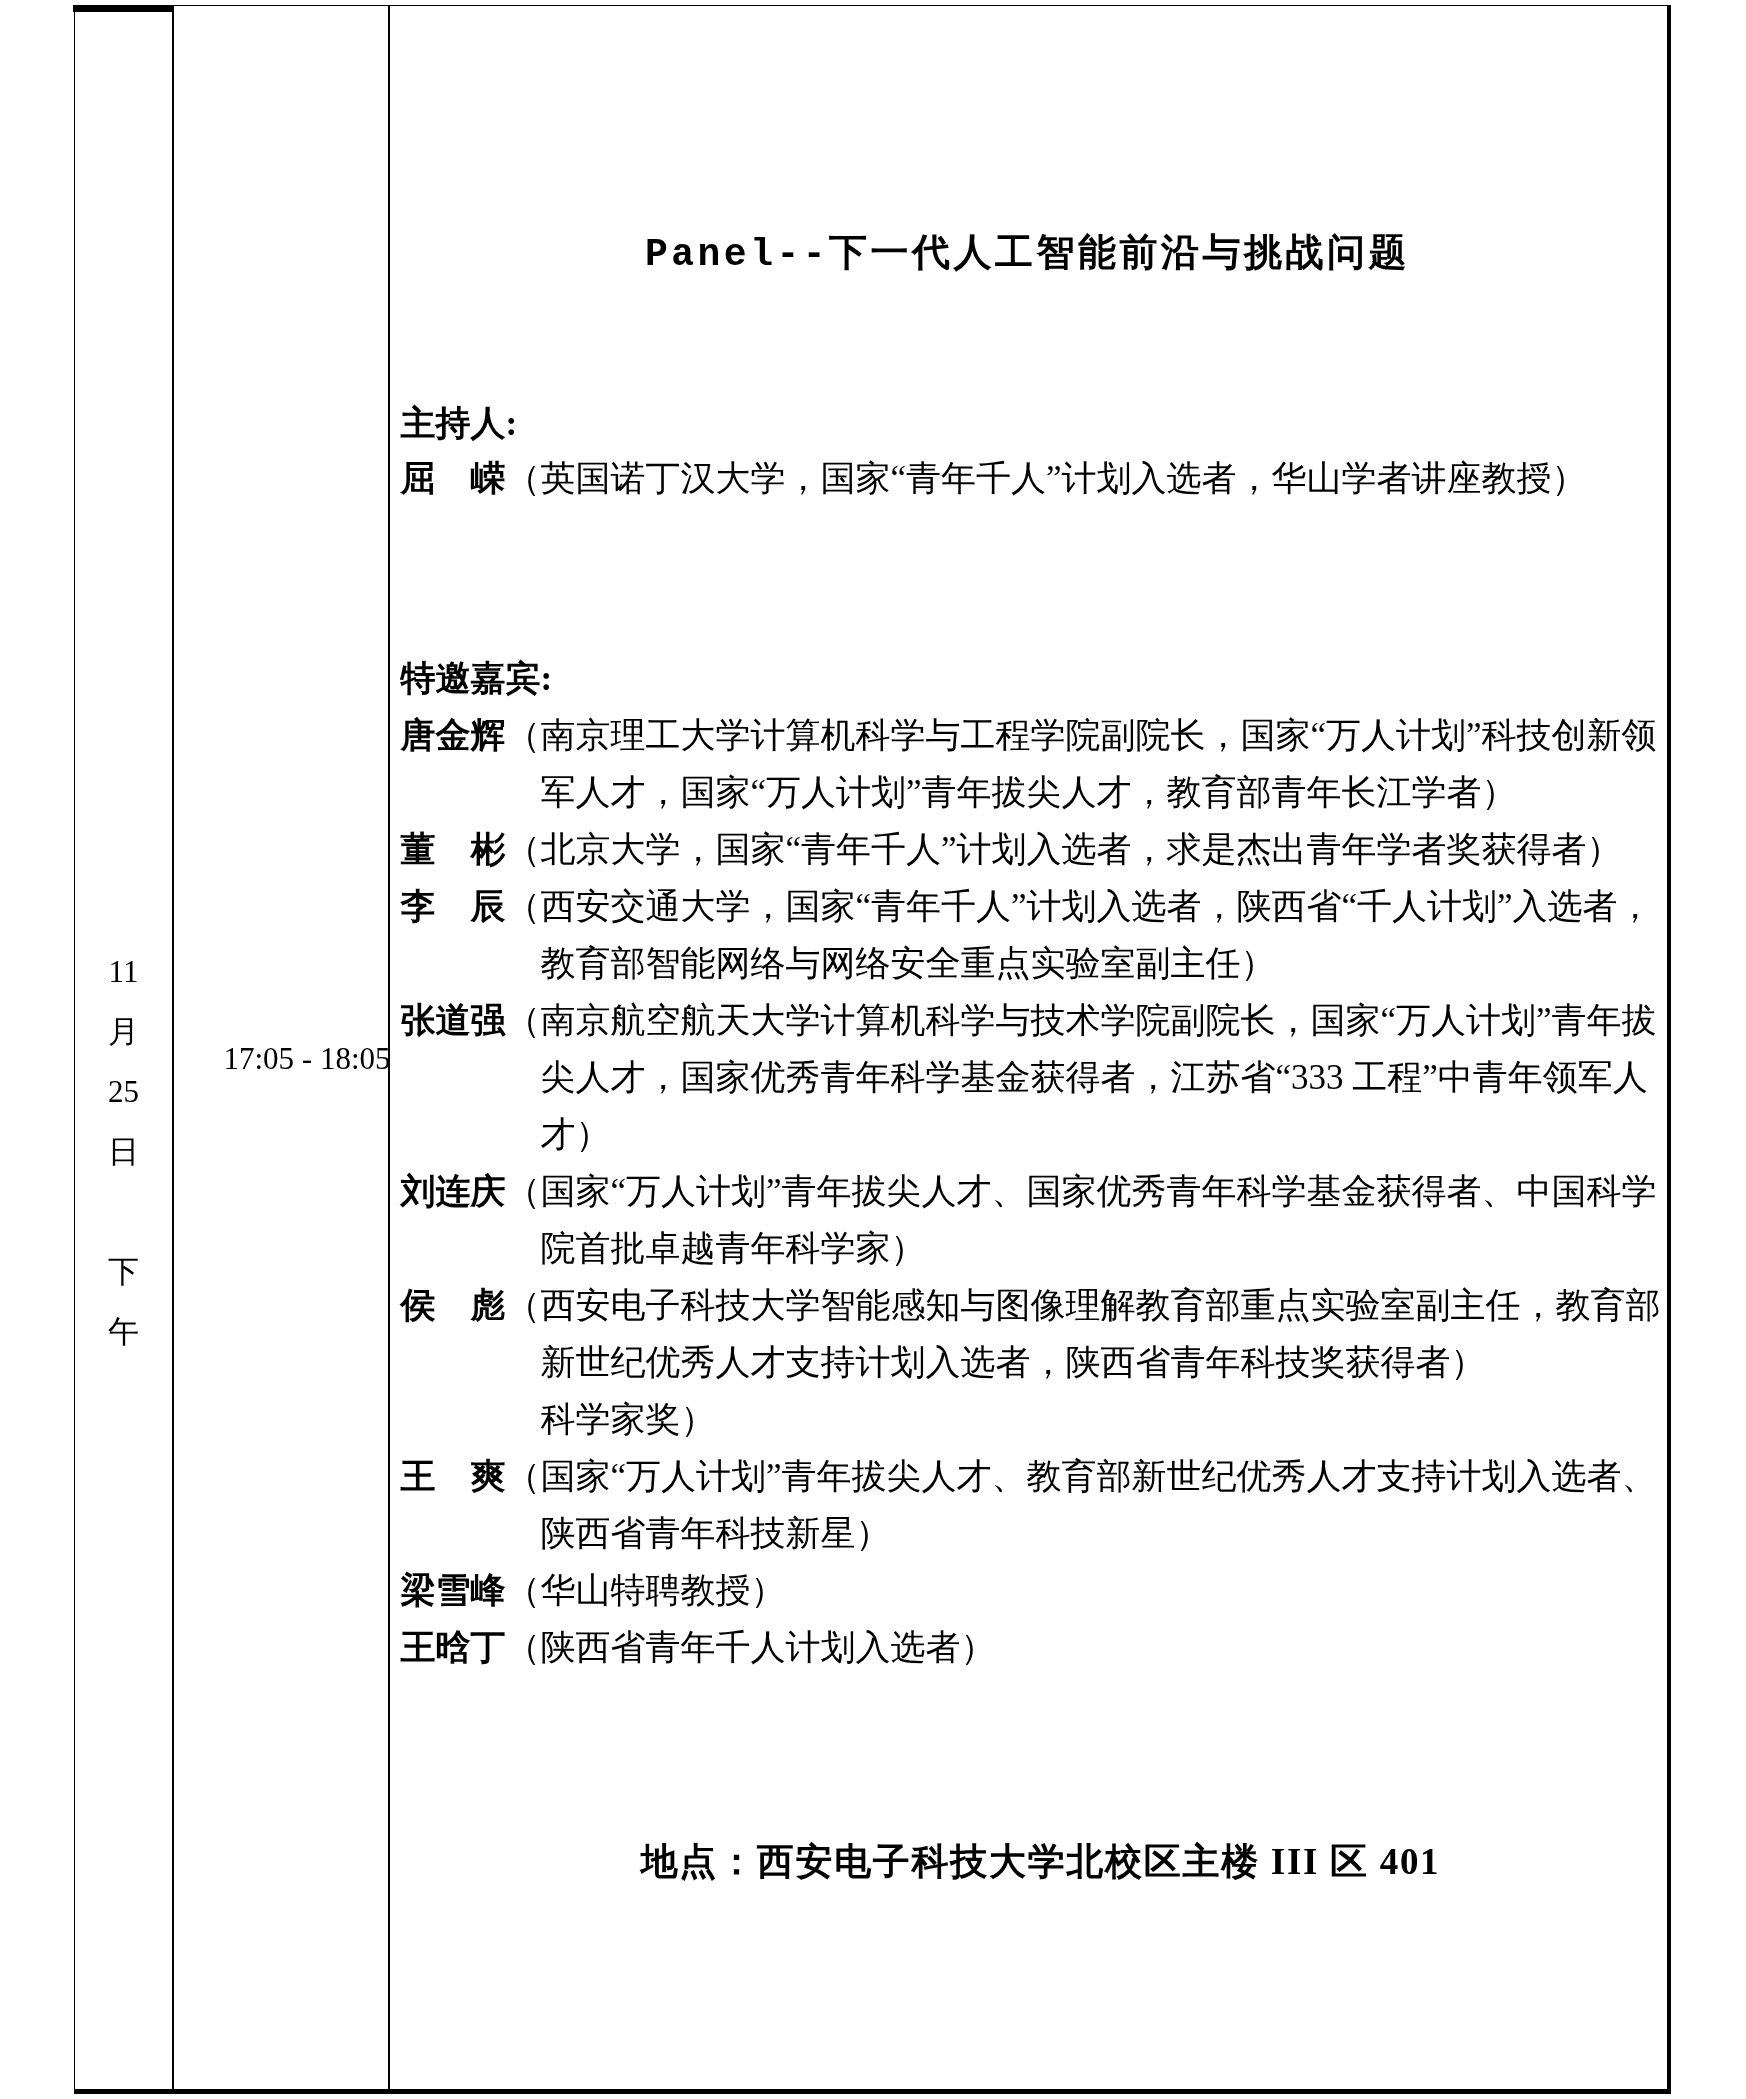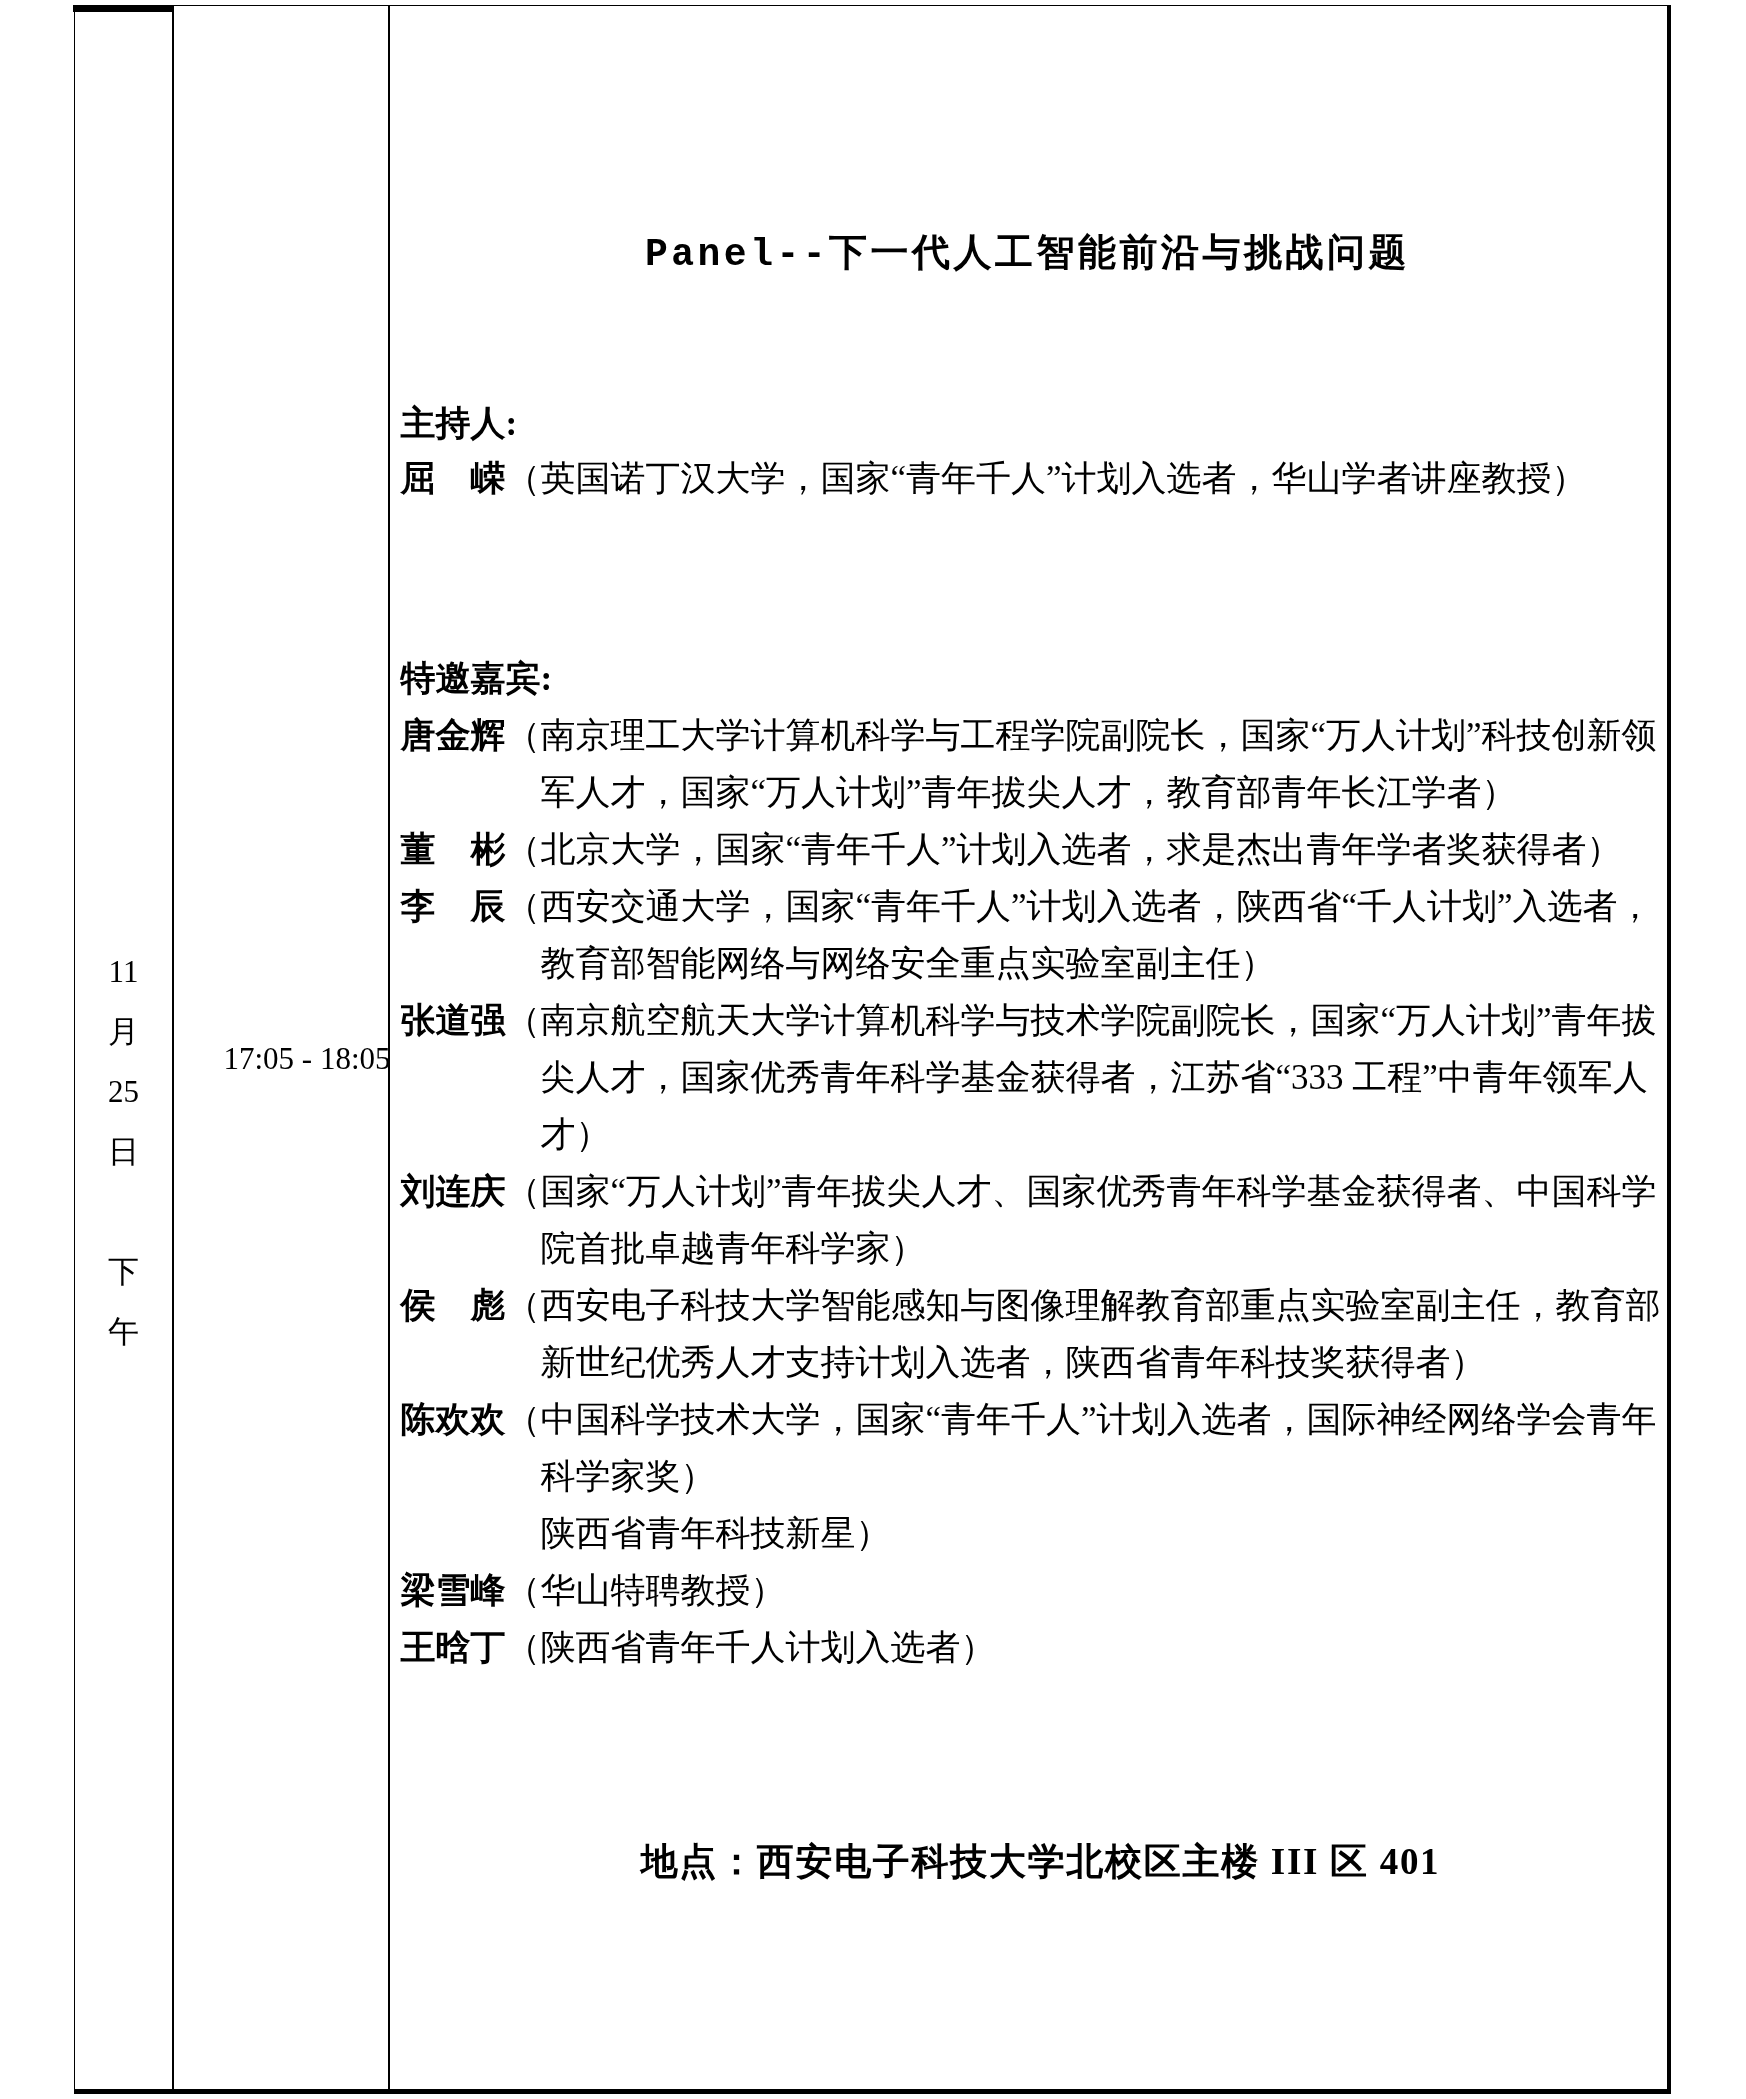--- a/index.html
+++ b/index.html
@@ -166,22 +166,22 @@
           <div class="line"><span class="name">董　彬</span><span>（北京大学，国家“青年千人”计划入选者，求是杰出青年学者奖获得者）</span></div>
           <div class="line"><span class="name">李　辰</span><span>（西安交通大学，国家“青年千人”计划入选者，陕西省“千人计划”入选者，</span></div>
           <div class="line cont">教育部智能网络与网络安全重点实验室副主任）</div>
           <div class="line"><span class="name">张道强</span><span>（南京航空航天大学计算机科学与技术学院副院长，国家“万人计划”青年拔</span></div>
           <div class="line cont">尖人才，国家优秀青年科学基金获得者，江苏省“333 工程”中青年领军人</div>
           <div class="line cont">才）</div>
           <div class="line"><span class="name">刘连庆</span><span>（国家“万人计划”青年拔尖人才、国家优秀青年科学基金获得者、中国科学</span></div>
           <div class="line cont">院首批卓越青年科学家）</div>
           <div class="line"><span class="name">侯　彪</span><span>（西安电子科技大学智能感知与图像理解教育部重点实验室副主任，教育部</span></div>
           <div class="line cont">新世纪优秀人才支持计划入选者，陕西省青年科技奖获得者）</div>
-          <div class="line"><span class="name">陈欢欢</span><span>（中国科学技术大学，国家“青年千人”计划入选者，国际神经网络学会青年</span></div>
           <div class="line cont">科学家奖）</div>
+          <div class="line"><span class="name">王　爽</span><span>（国家“万人计划”青年拔尖人才、教育部新世纪优秀人才支持计划入选者、</span></div>
           <div class="line cont">陕西省青年科技新星）</div>
           <div class="line"><span class="name">梁雪峰</span><span>（华山特聘教授）</span></div>
           <div class="line"><span class="name">王晗丁</span><span>（陕西省青年千人计划入选者）</span></div>
         </div>
     </div>
 
     <div class="location-line">地点：西安电子科技大学北校区主楼 III 区 401</div>
   </div>
 </div>
 

